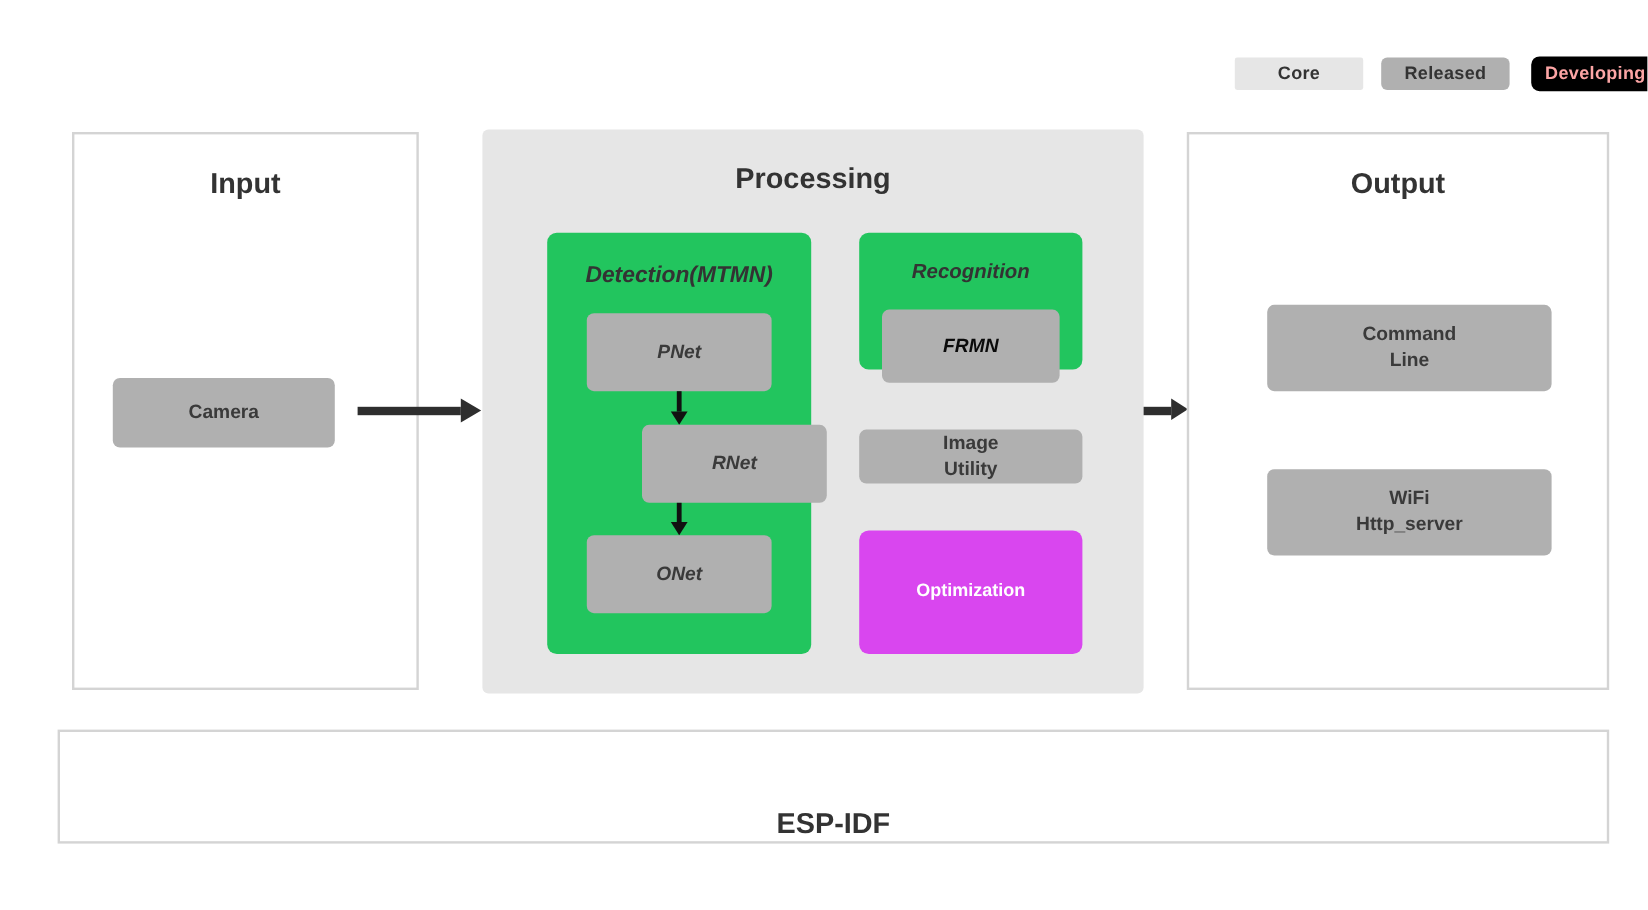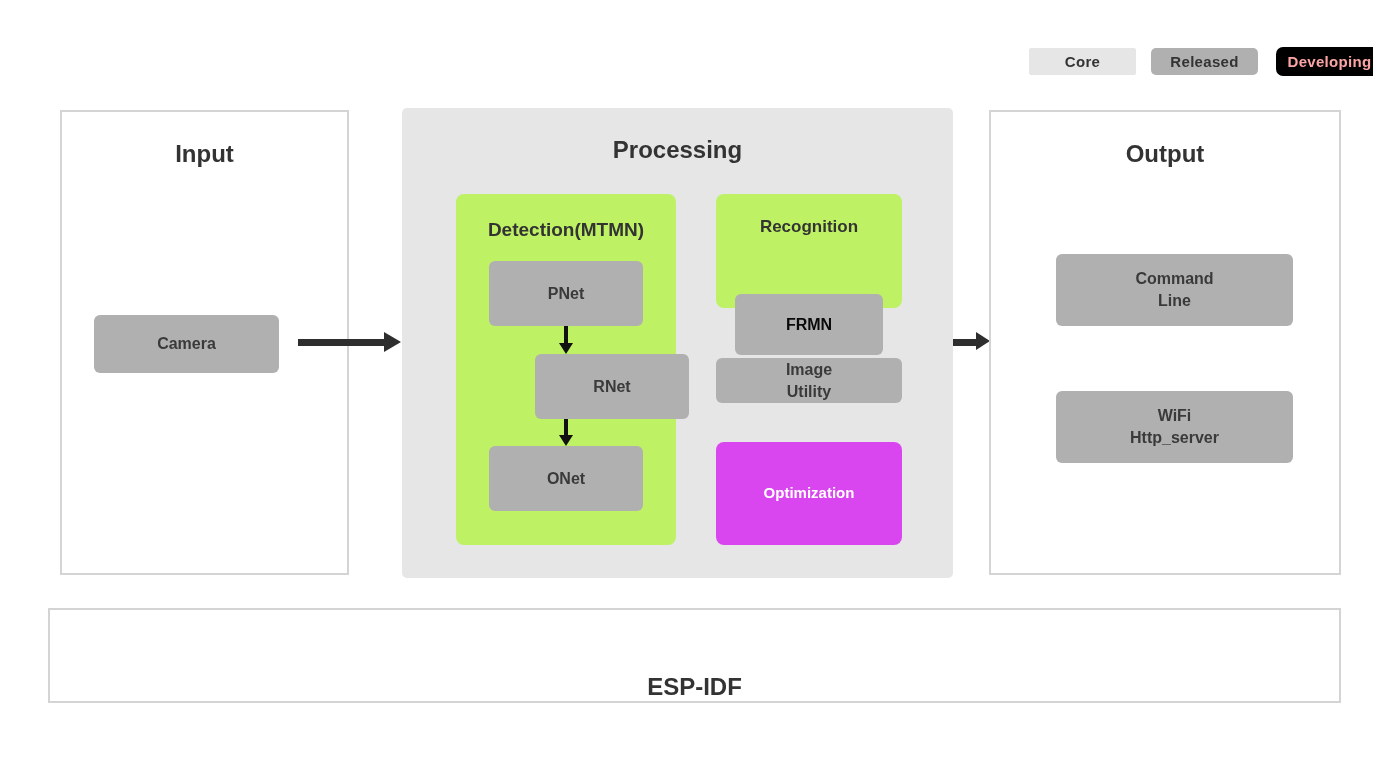--- a/index.html
+++ b/index.html
@@ -66,22 +66,23 @@
   }
   .espidf-title {
     font-size: 24px;
     font-weight: bold;
     color: #333333;
   }
 
   
   .card {
     position: absolute;
-    background: #bef264;
+    background: #22c55e;
     border-radius: 8px;
+    font-style: italic;
   }
   #card-detection   { left: 54px;  top: 86px; width: 220px; height: 351px; }
   #card-recognition { left: 314px; top: 86px; width: 186px; height: 114px; }
 
   .card-title {
     position: absolute;
     left: 0; right: 0;
     text-align: center;
     font-weight: bold;
     color: #333333;
@@ -113,21 +114,21 @@
 
   
   #node-camera { left: 32px; top: 203px; width: 185px; height: 58px; }
 
   
   #node-pnet { left: 33px; top: 67px;  width: 154px; height: 65px; }
   #node-rnet { left: 33px; top: 160px; width: 154px; height: 65px; margin-left: 46px; }
   #node-onet { left: 33px; top: 252px; width: 154px; height: 65px; }
 
   
-  #node-frmn { left: 19px; top: 64px; width: 148px; height: 61px; color: #0a0a0a; margin-top: 36px; }
+  #node-frmn { left: 19px; top: 64px; width: 148px; height: 61px; color: #0a0a0a; }
 
   
   #node-image-utility { left: 314px; top: 250px; width: 186px; height: 45px; }
   #node-optimization  { left: 314px; top: 334px; width: 186px; height: 103px; }
 
   
   #node-command-line { left: 65px; top: 142px; width: 237px; height: 72px; }
   #node-wifi         { left: 65px; top: 279px; width: 237px; height: 72px; }
 
   

